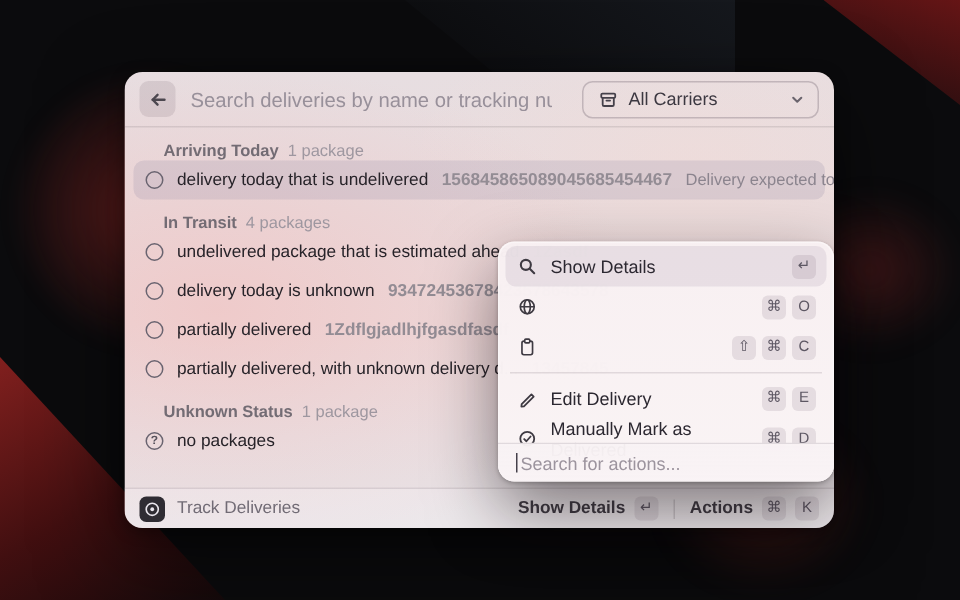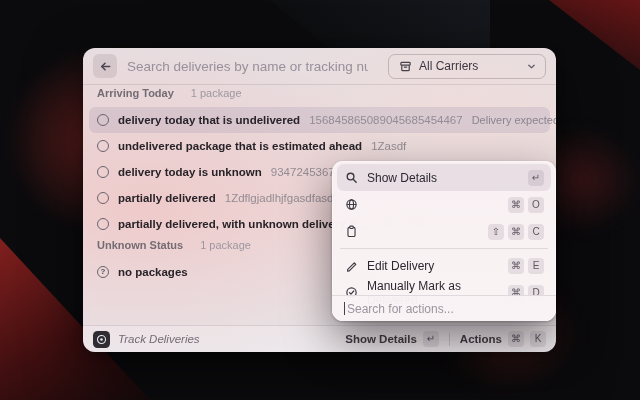--- a/index.html
+++ b/index.html
@@ -36,39 +36,39 @@
   .back-btn{width:24px;height:24px;border-radius:6px;border:none;cursor:pointer;
     background:rgba(125,110,120,.18);display:flex;align-items:center;justify-content:center;flex:0 0 24px;}
   .search-input{flex:1;background:transparent;border:none;outline:none;
     font-family:"Liberation Sans",sans-serif;font-size:13.5px;color:#36323b;padding:0;}
   .search-input::placeholder{color:#98909a;opacity:1;}
   .dropdown{display:flex;align-items:center;gap:7px;min-width:158px;height:25px;box-sizing:border-box;
     padding:0 9px;border:1px solid rgba(110,95,110,.32);border-radius:7px;cursor:pointer;margin-left:10px;}
   .dropdown-label{flex:1;font-size:12px;color:#3c3841;}
 
   .list{flex:1;padding:2px 6px 0;overflow:hidden;}
-  .sec{display:flex;align-items:flex-start;gap:17px;height:20px;padding:0 8px;}
+  .sec{display:flex;align-items:flex-end;gap:6px;height:20px;padding:0 8px;margin-left:12px;}
   .sec+.sec,.row+.sec{margin-top:2px;}
   .sec-title{font-size:11px;font-weight:700;color:#736c74;}
   .sec-count{font-size:11px;color:#9e97a0;}
   .row{display:flex;align-items:center;gap:9px;height:26px;padding:0 8px;border-radius:7px;cursor:pointer;}
   .row.selected{background:rgba(150,140,168,.22);}
   .ring{width:12px;height:12px;box-sizing:border-box;border:1.5px solid #6a6470;border-radius:50%;
     flex:0 0 12px;display:flex;align-items:center;justify-content:center;
     font-size:8px;font-weight:700;color:#55505a;line-height:1;}
-  .row-title{font-size:11.5px;font-weight:700;color:#272329;white-space:nowrap;}
-  .row-sub{font-size:11.5px;color:#938c94;white-space:nowrap;}
+  .row-title{font-size:11.5px;font-weight:400;color:#272329;white-space:nowrap;}
+  .row-sub{font-size:11.5px;color:#938c94;white-space:nowrap;font-weight:bold;}
   .row-right{margin-left:auto;display:flex;align-items:center;gap:8px;white-space:nowrap;}
   .accessory{font-size:11px;color:#8b848e;}
 
   .footer{flex:0 0 26px;display:flex;align-items:center;gap:8px;padding:0 10px;
     border-top:1px solid rgba(60,50,60,.13);background:rgba(250,246,248,.28);}
   .ext-icon{width:17px;height:17px;border-radius:4.5px;background:#2f2c33;
     display:flex;align-items:center;justify-content:center;flex:0 0 17px;}
-  .footer-name{font-size:11.5px;color:#716b75;font-style:italic;}
+  .footer-name{font-size:11.5px;color:#716b75;}
   .footer-right{margin-left:auto;display:flex;align-items:center;gap:6px;}
   .footer-label{font-size:11.5px;font-weight:700;color:#403c44;cursor:pointer;}
   .key{min-width:16px;height:16px;padding:0 3px;box-sizing:border-box;border-radius:4px;
     background:rgba(130,115,132,.17);color:#5d5763;font-size:10px;
     display:flex;align-items:center;justify-content:center;line-height:1;}
   .fdiv{width:1px;height:13px;background:rgba(60,50,60,.18);margin:0 4px;}
 
   
   .menu{position:absolute;left:332px;top:161px;width:224px;height:160px;border-radius:11px;
     background:linear-gradient(180deg,rgba(248,240,242,.985),rgba(250,244,245,.985));
@@ -140,20 +140,24 @@
       <div class="row selected">
         <span class="ring"></span>
         <span class="row-title">delivery today that is undelivered</span>
         <span class="row-sub">156845865089045685454467</span>
         <span class="row-right">
           <span class="accessory">Delivery expected today</span>
 
         </span>
       </div>
 
+      <div class="sec">
+        <span class="sec-title">In Transit</span>
+        <span class="sec-count">4 packages</span>
+      </div>
       <div class="row">
         <span class="ring"></span>
         <span class="row-title">undelivered package that is estimated ahead</span>
         <span class="row-sub">1Zasdf</span>
       </div>
       <div class="row">
         <span class="ring"></span>
         <span class="row-title">delivery today is unknown</span>
         <span class="row-sub">93472453678423578643578</span>
       </div>

